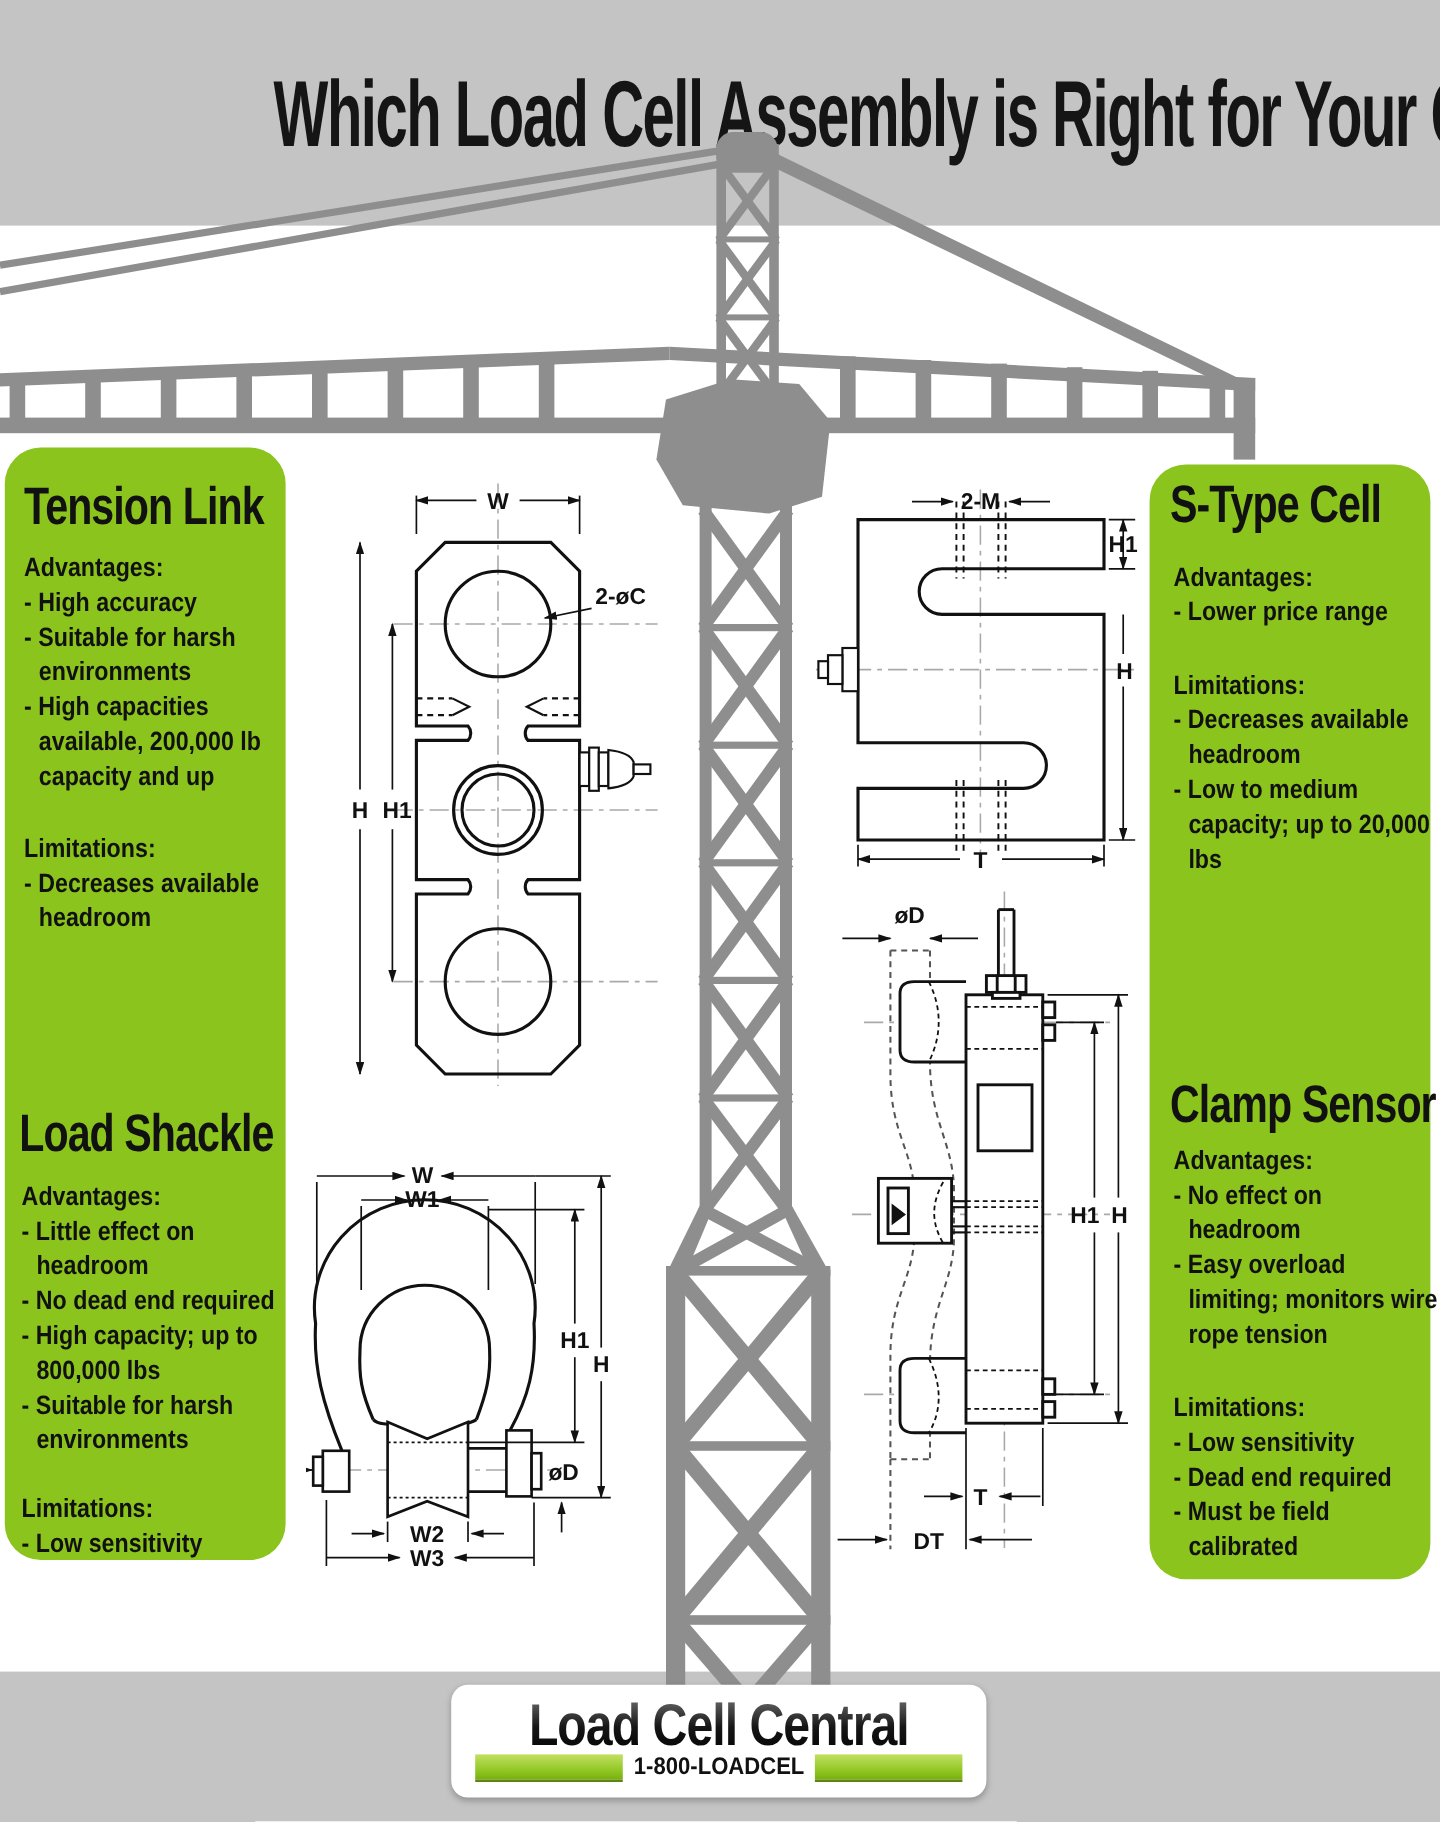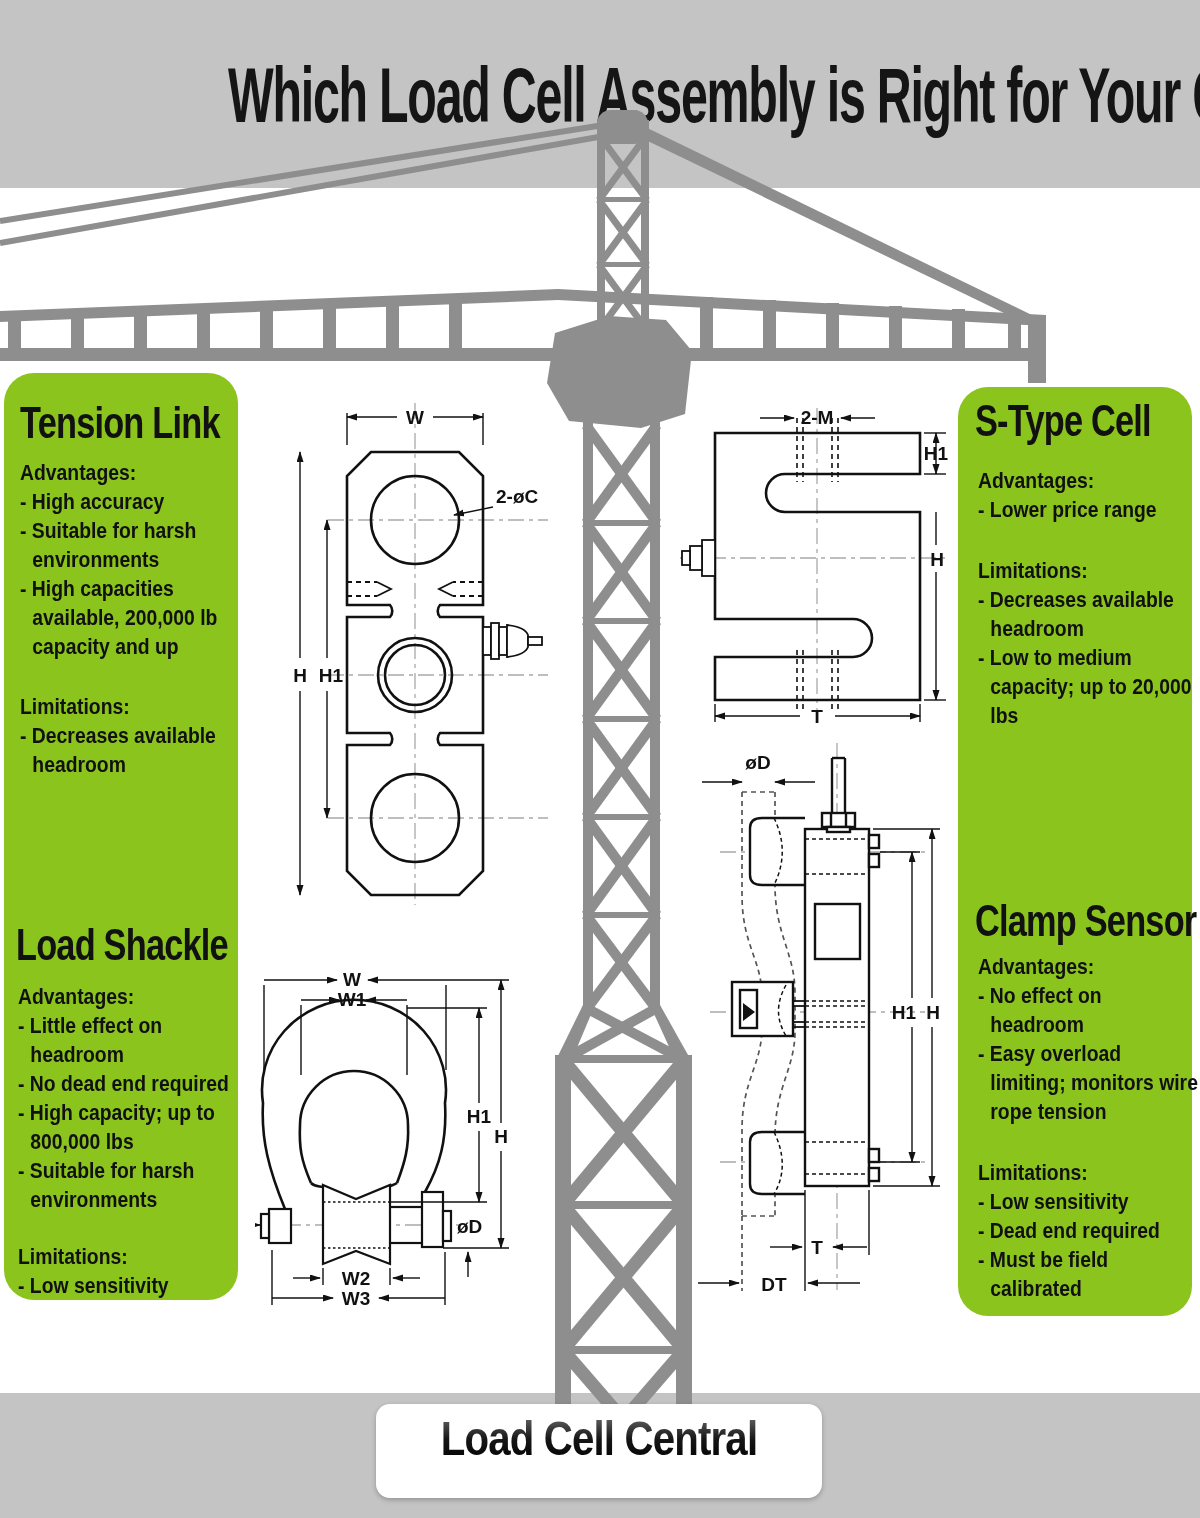--- a/index.html
+++ b/index.html
@@ -455,13 +455,16 @@
     <text x="68" y="34" text-anchor="middle">øD</text>
     <text x="214" y="284" text-anchor="middle">H1</text>
     <text x="243" y="284" text-anchor="middle">H</text>
     <text x="127" y="519" text-anchor="middle">T</text>
     <text x="84" y="556" text-anchor="middle">DT</text>
   </g>
 </svg>
 
 <div id="logo-box">
   <div id="logo-name">Load Cell Central</div>
+  <div id="logo-bar">
+    <span id="logo-phone">1-800-LOADCEL</span>
+  </div>
 </div>
 
 </body></html>

